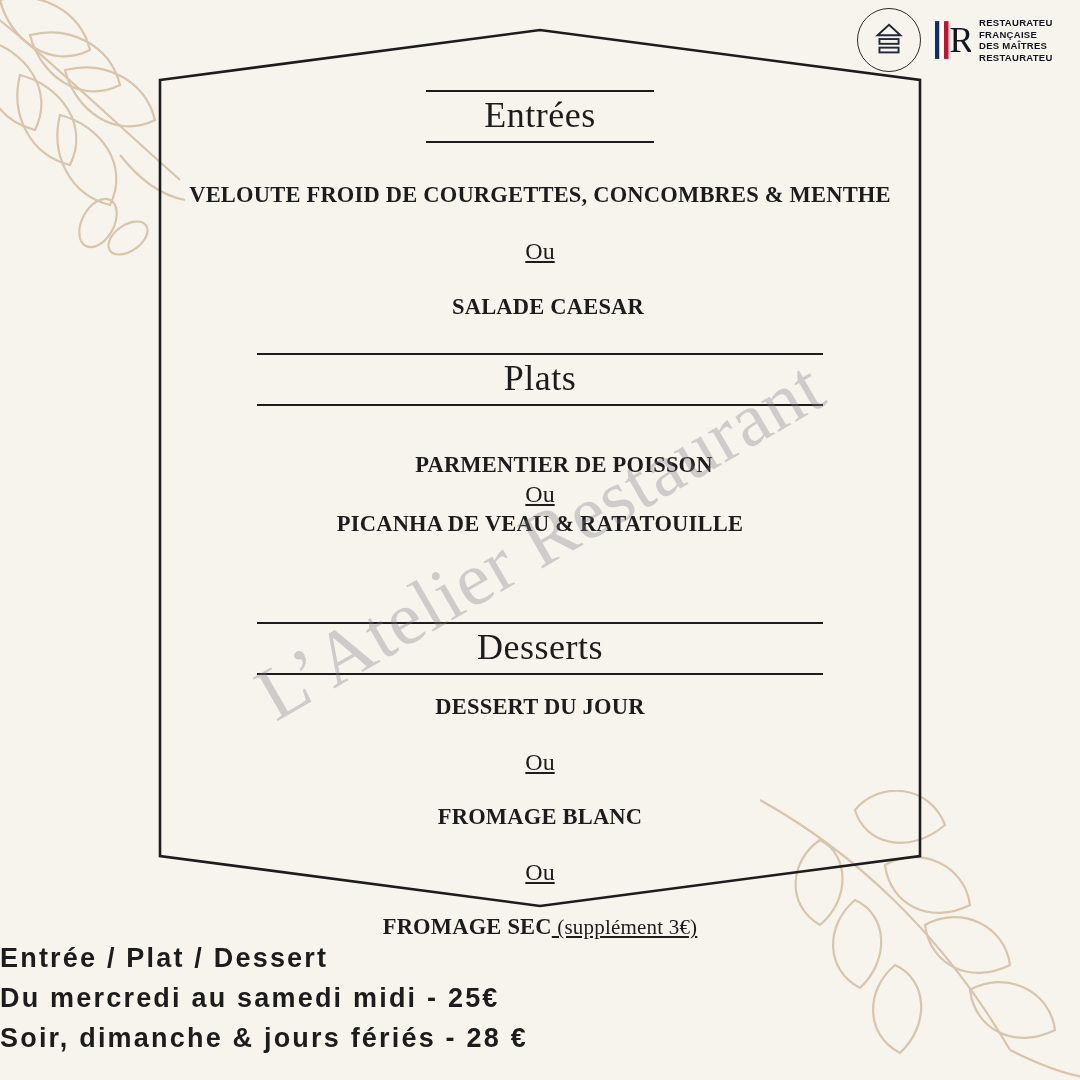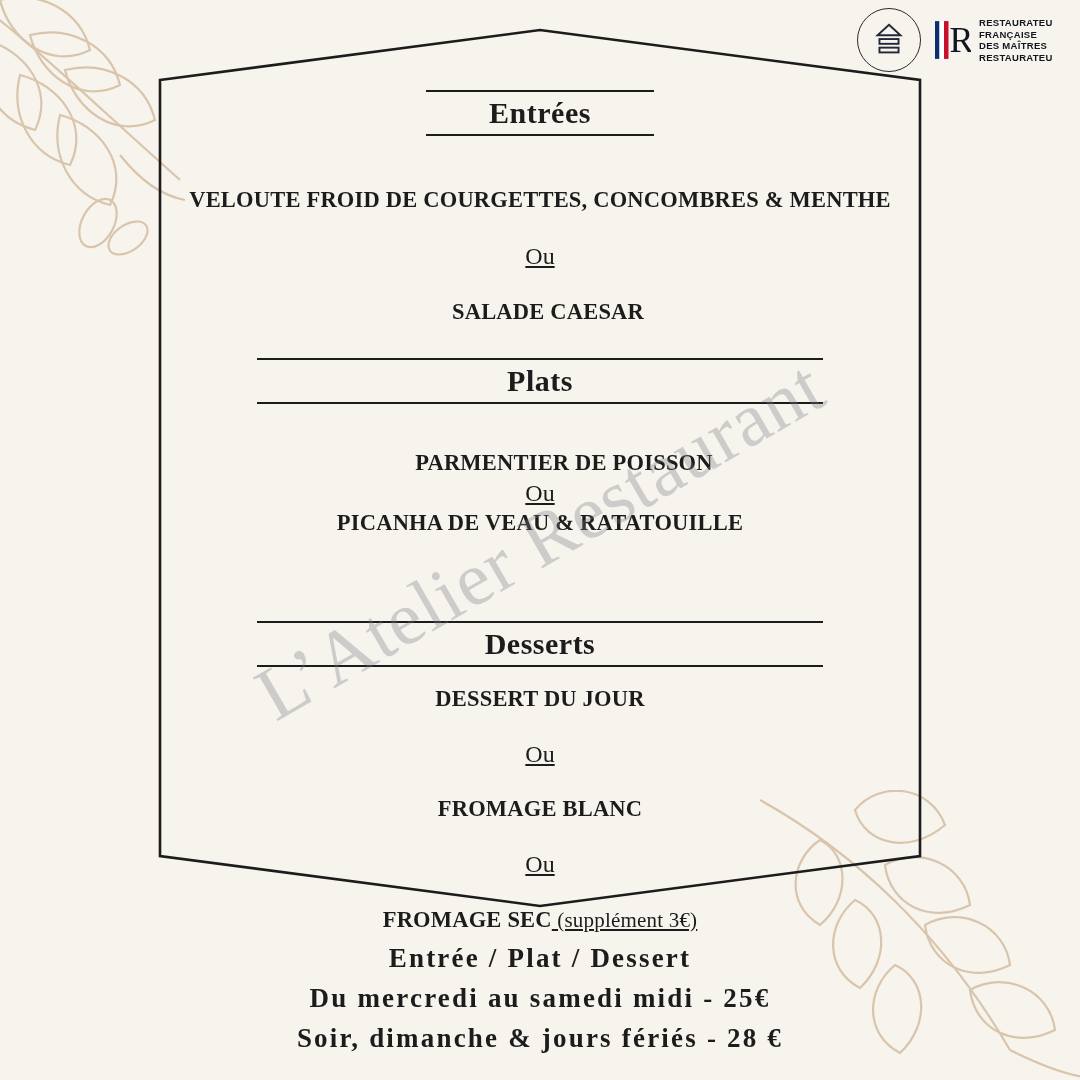--- a/index.html
+++ b/index.html
@@ -116,22 +116,22 @@
   .section-title-wrap {
     position: relative;
     margin: 0 auto;
     width: 566px;
   }
   .section-title-wrap .rule {
     border-top: 2.5px solid #1c1c1c;
     width: 100%;
   }
   .section-title {
-    font-size: 30px;
-    font-weight: bold;
+    font-size: 36px;
+    font-weight: normal;
     letter-spacing: 0.5px;
     padding: 4px 0 5px;
     line-height: 1.1;
   }
   .narrow { width: 228px; }
 
   .dish {
     font-size: 22.5px;
     font-weight: bold;
     letter-spacing: 0.2px;
@@ -149,22 +149,21 @@
     font-size: 21px;
     text-decoration: underline;
   }
 
   
   .footer {
     position: absolute;
     left: 0;
     right: 0;
     bottom: 22px;
-    text-align: center;
-    font-family: Liberation Serif, serif;
+    font-family: Liberation Sans, sans-serif;
   }
   .footer div {
     font-size: 27px;
     font-weight: bold;
     letter-spacing: 2.2px;
     line-height: 40px;
     color: #1c1c1c;
   }
 </style>
 </head>
@@ -232,21 +231,21 @@
   </div>
 
   <div class="menu">
 
     <div style="margin-top:62px;">
       <div class="section-title-wrap narrow">
         <div class="rule"></div>
         <div class="section-title">Entrées</div>
         <div class="rule"></div>
       </div>
-      <div class="dish" style="margin-top:50px;">VELOUTE FROID DE COURGETTES, CONCOMBRES &amp; MENTHE</div>
+      <div class="dish" style="margin-top:38px;">VELOUTE FROID DE COURGETTES, CONCOMBRES &amp; MENTHE</div>
       <div class="ou" style="margin-top:27px;">Ou</div>
       <div class="dish" style="margin-top:26px;margin-left:16px;">SALADE CAESAR</div>
     </div>
 
     <div style="margin-top:32px;text-align:center;">
       <div class="section-title-wrap">
         <div class="rule"></div>
         <div class="section-title">Plats</div>
         <div class="rule"></div>
       </div>

